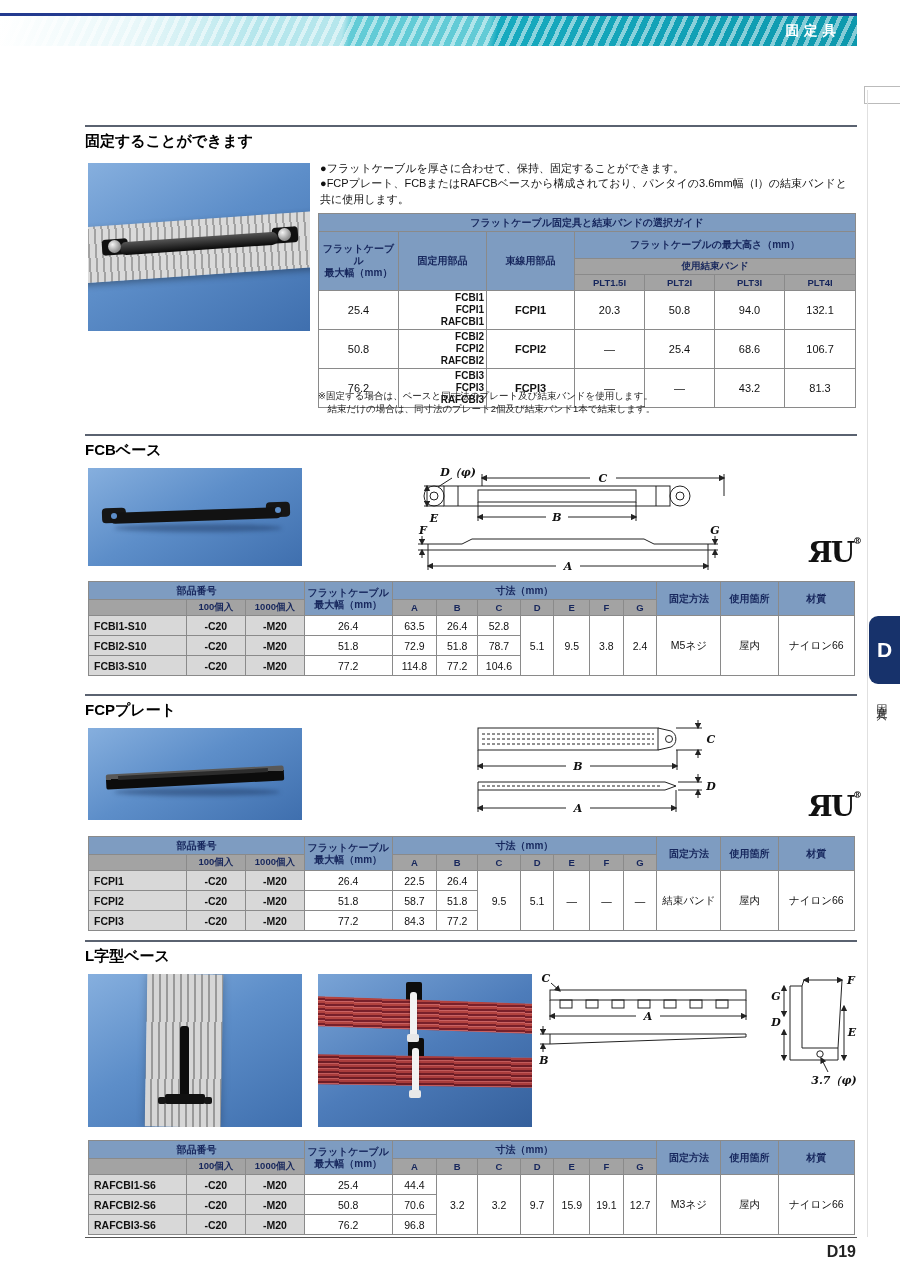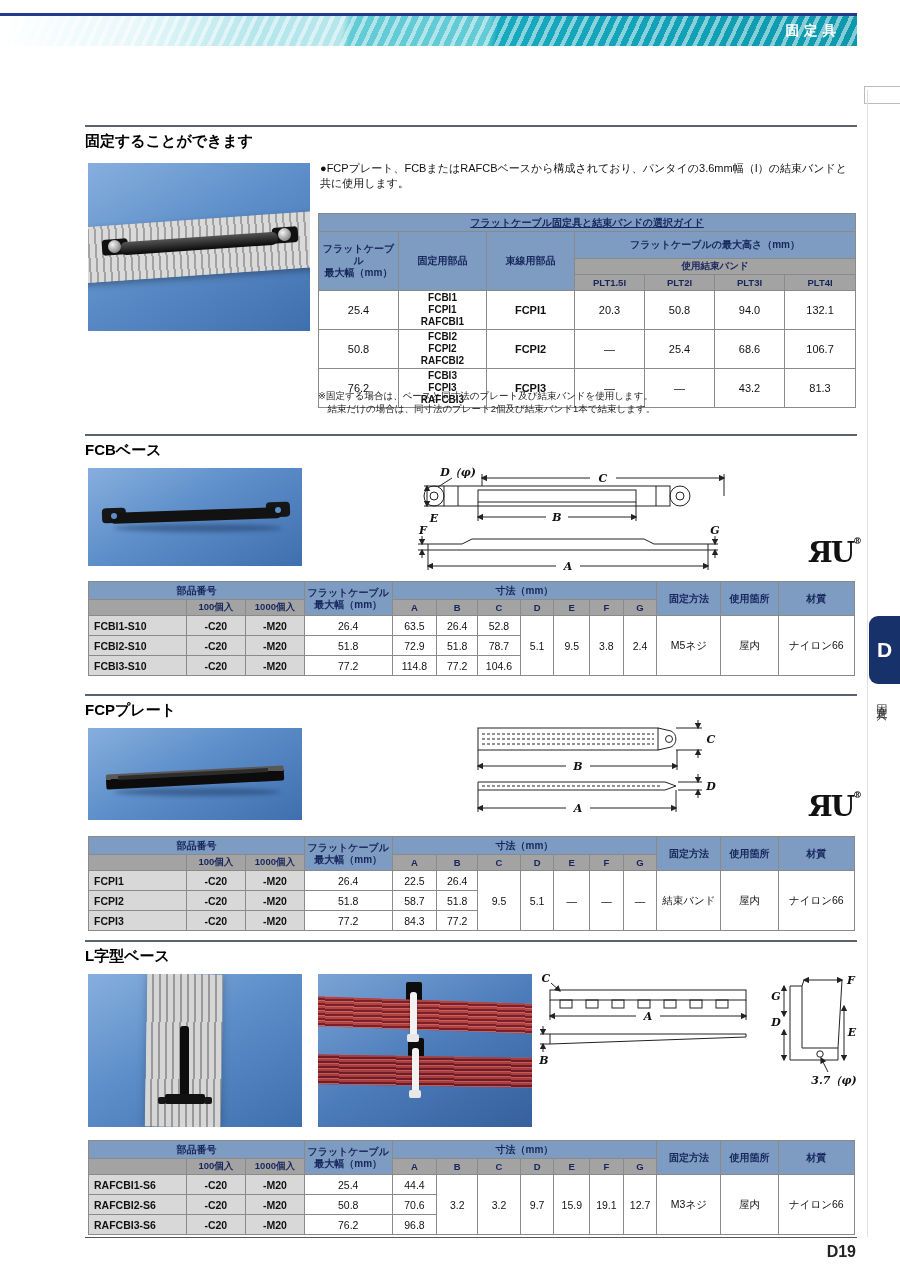--- a/index.html
+++ b/index.html
@@ -83,22 +83,22 @@
   .notes{position:absolute;left:318px;top:390px;font-size:9.5px;line-height:1.35;color:#222;}
 
   
   .tbl{position:absolute;border-collapse:collapse;table-layout:fixed;background:#fff;font-size:10.5px;color:#111;}
   .tbl th,.tbl td{border:1px solid #8a8a8a;text-align:center;vertical-align:middle;padding:1px 2px;overflow:hidden;}
   .hd{background:#7e9cc1;color:#16265c;font-weight:bold;font-size:10px;}
   .hd.sub{background:#a3a3a3;font-size:9.5px;}
   .pre{white-space:pre-line;line-height:1.2;}
   td.part{background:#d8d8d8;font-weight:bold;text-align:left;padding-left:5px;}
   td.gray{background:#d8d8d8;font-weight:bold;}
-  .stack span{display:block;line-height:1.18;font-size:10px;font-weight:bold;}
-  .t1 tr.h-title th{height:15px;text-decoration:underline;}
+  .stack span{display:block;line-height:1.18;font-size:10px;font-weight:bold;text-align:right;}
+  .t1 tr.h-title th{height:15px;}
   .t1 tr.h-main th{height:24px;}
   .t1 tr.h-band th,.t1 tr.h-plt th{height:13px;}
   .t1 tbody td{height:36px;font-size:11px;}
   .spec tr.h1 th{height:15px;}
   .spec tr.h2 th{height:13px;}
   .spec tbody td{height:17px;}
 
   
   .diag{position:absolute;}
   .diag text{font-family:"DejaVu Serif","Liberation Serif",serif;font-style:italic;font-weight:bold;
@@ -127,20 +127,21 @@
 <div class="photo" style="left:88px;top:163px;width:222px;height:168px">
   <div class="p1-cable"></div>
   <div class="p1-plate-l"></div>
   <div class="p1-plate-r"></div>
   <div class="p1-bar"></div>
   <div class="screw p1-screw-l"></div>
   <div class="screw p1-screw-r"></div>
 </div>
 
 <div class="bullets">
+  <div>●フラットケーブルを厚さに合わせて、保持、固定することができます。</div>
   <div>●FCPプレート、FCBまたはRAFCBベースから構成されており、パンタイの3.6mm幅（I）の結束バンドと共に使用します。</div>
 </div>
 
 <table class="tbl t1" style="left:318px;top:213px;width:537px">
   <colgroup>
       <col style="width:80px">
       <col style="width:88px">
       <col style="width:88px">
       <col style="width:70px">
       <col style="width:70px">

